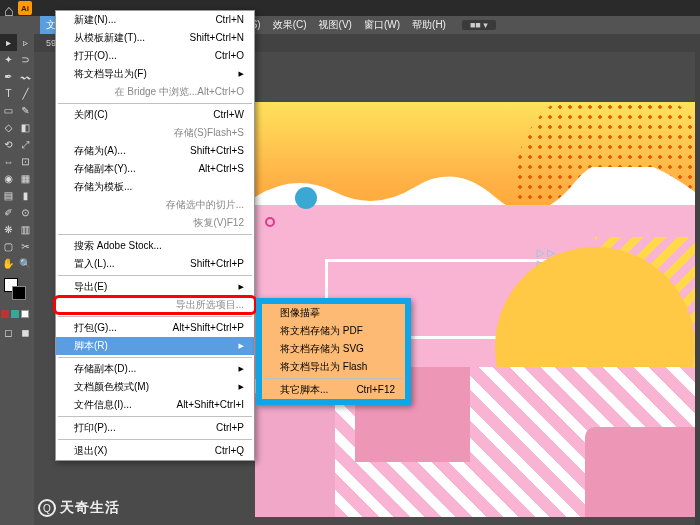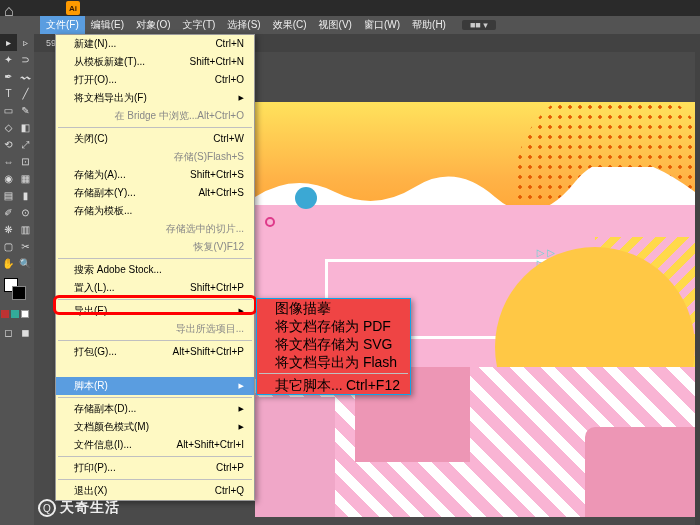--- a/index.html
+++ b/index.html
@@ -1,20 +1,20 @@
 <!DOCTYPE html>
 <html><head>
 <meta charset="utf-8">
 <style>
 * { margin:0; padding:0; box-sizing:border-box; font-family:"Microsoft YaHei",sans-serif; }
 body { width:700px; height:525px; background:#1a1a1a; overflow:hidden; position:relative; }
 .app-frame { width:700px; height:525px; background:#4a4a4a; position:relative; }
 .titlebar { height:16px; background:#2a2a2a; display:flex; align-items:center; padding:0 4px; }
 .home-icon { width:12px; height:12px; color:#ccc; margin-right:2px; }
-.ai-badge { width:14px; height:14px; background:#ff9a00; display:flex; align-items:center; justify-content:center; font-size:8px; color:#3a1c00; font-weight:bold; border-radius:2px;margin-left:48px; }
+.ai-badge { width:14px; height:14px; background:#ff9a00; display:flex; align-items:center; justify-content:center; font-size:8px; color:#3a1c00; font-weight:bold; border-radius:2px; }
 .menubar { height:18px; background:#535353; display:flex; align-items:center; padding-left:40px; }
 .menu-item { color:#eee; font-size:10px; padding:2px 6px; cursor:default; }
 .menu-item.open { background:#5a9de0; color:#fff; }
 .persp { color:#ccc; font-size:9px; margin-left:10px; padding:0 8px; background:#3a3a3a; border-radius:2px; }
 .doc-tab-bar { height:18px; background:#424242; display:flex; align-items:center; padding-left:40px; }
 .doc-tab { color:#ccc; font-size:9px; padding:0 6px; }
 .toolbox { position:absolute; left:0; top:34px; width:34px; height:491px; background:#535353; display:flex; flex-wrap:wrap; align-content:flex-start; }
 .tool { width:17px; height:17px; display:flex; align-items:center; justify-content:center; color:#ddd; font-size:10px; }
 .tool.sel { background:#2a2a2a; }
 .tool-row { width:34px; height:17px; display:flex; }
@@ -37,29 +37,29 @@
 .row2 .frame { position:absolute; left:70px; top:22px; width:250px; height:80px; border:3px solid #fff; }
 .row2 .stripes-r { position:absolute; right:0; top:0; width:100px; height:100%; background:repeating-linear-gradient(-45deg,#ffd94a 0 8px,transparent 8px 16px); }
 .row2 .tri { position:absolute; right:140px; top:10px; font-size:10px; color:#6cd4d4; }
 .row2 .yellow-blob { position:absolute; right:0px; bottom:-80px; width:200px; height:200px; background:#ffc845; border-radius:50%; }
 .row3 { height:150px; background:#f9b4d4; position:relative; overflow:hidden; }
 .row3::before { content:""; position:absolute; inset:0; background:repeating-linear-gradient(45deg,#fff 0 10px,transparent 10px 22px); }
 .row3 .box-c { position:absolute; left:100px; top:0; width:115px; height:95px; background:#ed96b5; }
 .row3 .box-l { position:absolute; left:0; top:30px; width:80px; height:120px; background:#f0a7c8; }
 .row3 .box-r { position:absolute; right:-10px; bottom:-10px; width:120px; height:100px; background:#ed96b5; border-radius:10px 0 0 0; }
 
-.dropdown { position:absolute; left:55px; top:34px; width:200px; background:#fef9c3; border:1px solid #999; box-shadow:2px 2px 6px rgba(0,0,0,0.4); font-size:10px; color:#000; }
+.dropdown { position:absolute; left:55px; top:10px; width:200px; background:#ffffff; border:1px solid #999; box-shadow:2px 2px 6px rgba(0,0,0,0.4); font-size:10px; color:#000; }
 .dd-row { display:flex; justify-content:space-between; padding:3px 10px 3px 18px; line-height:12px; }
 .dd-row.disabled { color:#888;justify-content:flex-end; }
-.dd-row.hl { background:#5a9de0; color:#fff;margin-top:16px; }
+.dd-row.hl { background:#5a9de0; color:#fff; }
 .dd-sep { height:1px; background:#c0c0c0; margin:2px 2px; }
 .dd-row .arrow { margin-left:auto; padding-left:6px; }
 .highlight-box { position:absolute; border:3px solid #ff0000; border-radius:6px; pointer-events:none; }
 
-.submenu { position:absolute; left:256px; top:298px; width:155px; background:#ef4444; border:1px solid #0ea5e9; box-shadow:2px 2px 6px rgba(0,0,0,0.4); font-size:14px; color:#000; }
+.submenu { position:absolute; left:256px; top:298px; width:155px; background:#fdba74; border:6px solid #0ea5e9; box-shadow:2px 2px 6px rgba(0,0,0,0.4); font-size:10px; color:#000; }
 
 .watermark { position:absolute; left:38px; bottom:8px; display:flex; align-items:center; color:#fff; opacity:0.9; }
 .watermark .logo-c { width:18px; height:18px; border:2px solid #fff; border-radius:50%; display:flex; align-items:center; justify-content:center; font-size:10px; margin-right:4px; }
 .watermark .txt { font-size:14px; font-weight:bold; letter-spacing:1px; }
 
 svg.wave-svg { position:absolute; bottom:20px; left:0; width:100%; height:50px; }
 </style>
 </head>
 <body>
 

